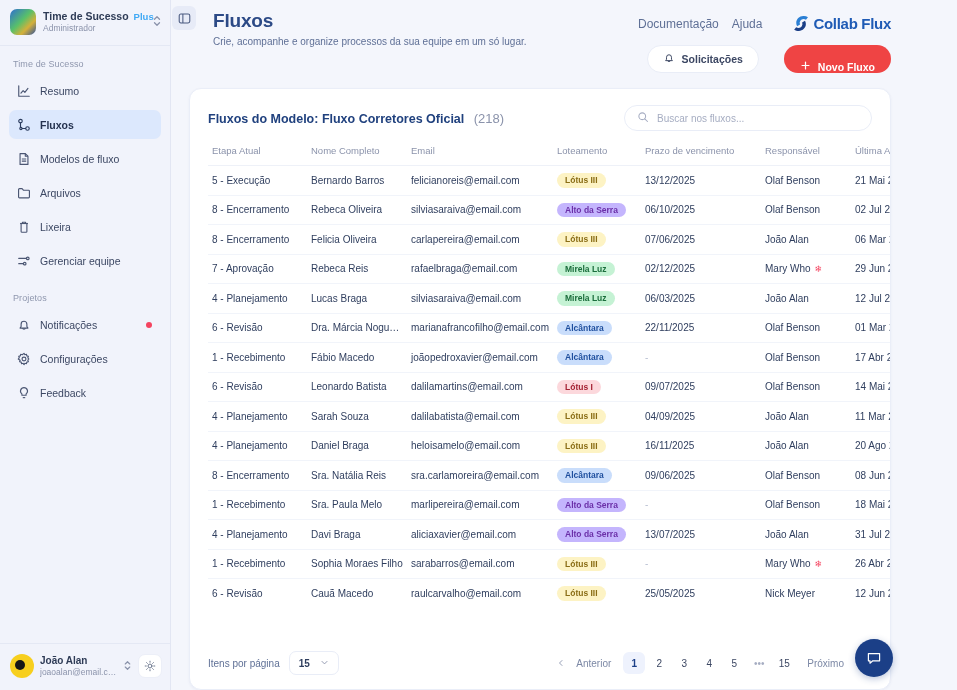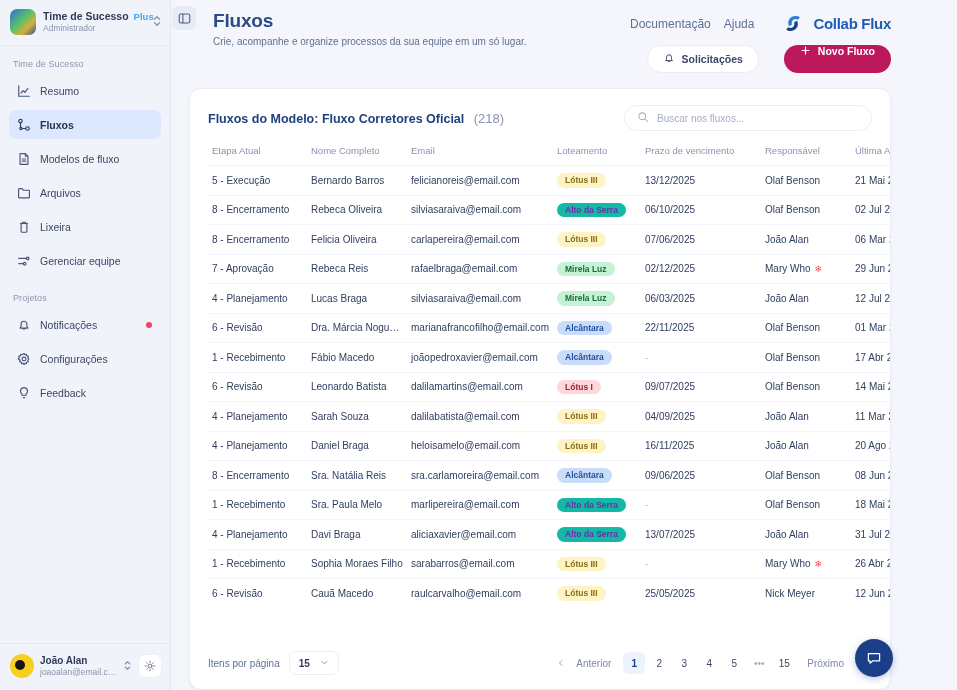--- a/index.html
+++ b/index.html
@@ -84,32 +84,32 @@
 
   
   .main { flex: 1 1 auto; display: flex; flex-direction: column; min-width: 0; }
   .topbar { padding: 10px 18px 0 42px; position: relative; height: 84px; }
   .tb-row { display: flex; align-items: flex-start; justify-content: space-between; }
   .page-title { font-size: 19px; font-weight: 700; color: #2c4a86; letter-spacing: -.2px; }
   .page-sub { font-size: 10px; color: #5f7096; margin-top: 4px; }
   .tb-right { display: flex; flex-direction: column; align-items: flex-end; gap: 11px; padding-top: 3px; }
   .tb-links { display: flex; align-items: center; gap: 13px; }
   .tb-link { font-size: 12px; color: #5f7096; cursor: pointer; }
-  .brand { display: flex; align-items: center; gap: 9px; margin-left: 16px; }
+  .brand { display: flex; align-items: center; gap: 1px; margin-left: 16px; }
   .brand-name { font-size: 15px; font-weight: 700; color: #1f5bb5; letter-spacing: -.3px; }
   .tb-actions { display: flex; align-items: center; gap: 25px; }
   .btn-ghost {
     display: flex; align-items: center; gap: 7px;
     background: #ffffff; border: 1px solid #e9edf7; border-radius: 18px;
     height: 28px; padding: 0 15px; font-size: 10.5px; color: #3c4763;
     cursor: pointer; font-weight: 600; font-family: inherit;
   }
   .btn-primary {
-    display: flex; align-items: flex-start; gap: 7px;
-    background: #be185d; border: none; border-radius: 18px;
+    display: flex; align-items: flex-end; gap: 7px;
+    background: #ef4444; border: none; border-radius: 18px;
     height: 28px; padding: 0 16px; font-size: 10.5px; color: #ffffff;
     cursor: pointer; font-weight: 700; font-family: inherit;
   }
 
   
   .card {
     margin: 4px 18px 0 18px;
     background: #ffffff; border-radius: 12px;
     border: 1px solid #eaeef8;
     box-shadow: 0 1px 3px rgba(40,60,110,.05);
@@ -151,21 +151,21 @@
   .c-email { width: 146px; }
   .c-lot   { width: 88px; }
   .c-prazo { width: 120px; }
   .c-resp  { width: 90px; }
   .c-upd   { width: 105px; }
   .badge {
     display: inline-block; font-size: 8.5px; font-weight: 700;
     padding: 3px 8px; border-radius: 9px; line-height: 1;
   }
   .b-lotus3 { background: #fdf3c4; color: #8a6d15; }
-  .b-alto   { background: #14b8a6; color: #6b2fa8; }
+  .b-alto   { background: #c4b5fd; color: #6b2fa8; }
   .b-mirela { background: #c5f2d4; color: #1b6e3c; }
   .b-alcan  { background: #c9ddfb; color: #1f4f9e; }
   .b-lotus1 { background: #fcd8dc; color: #a42233; }
   .dash { color: #b9c0d2; }
   .flag { color: #f4435f; font-size: 9px; margin-left: 4px; }
 
   
   .pager {
     display: flex; align-items: center; justify-content: space-between;
     padding: 12px 18px 14px 18px;

